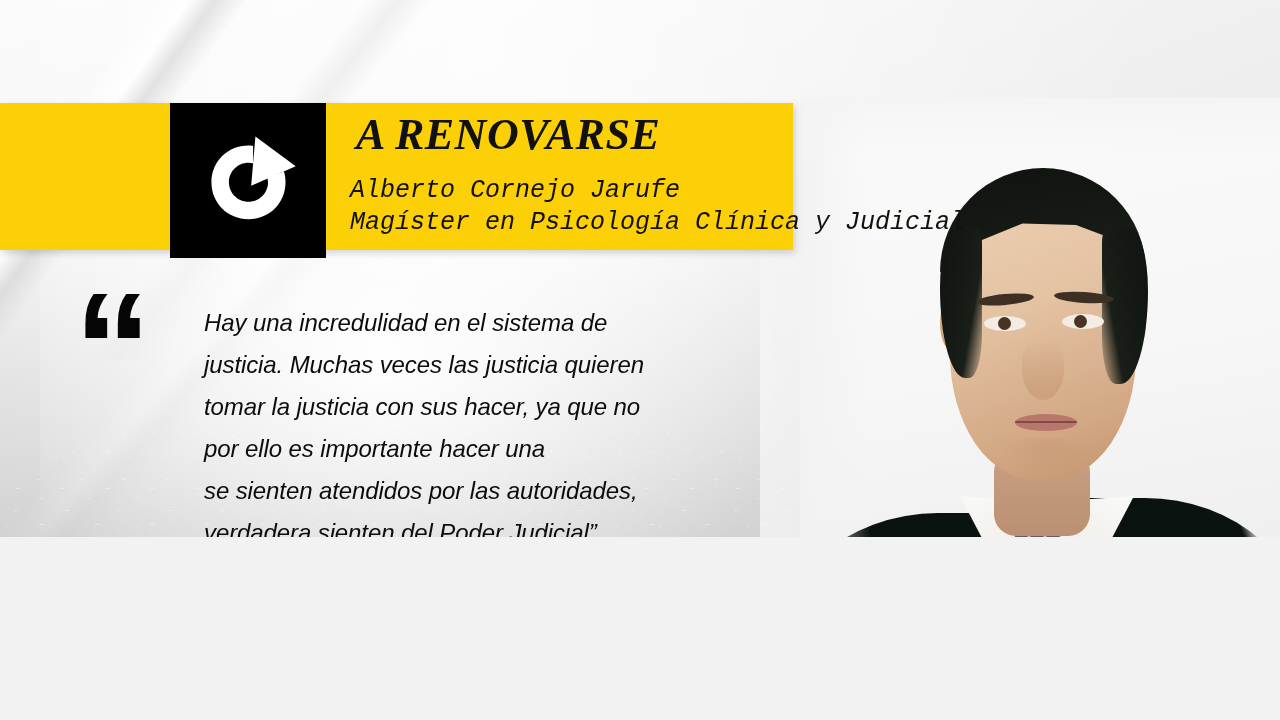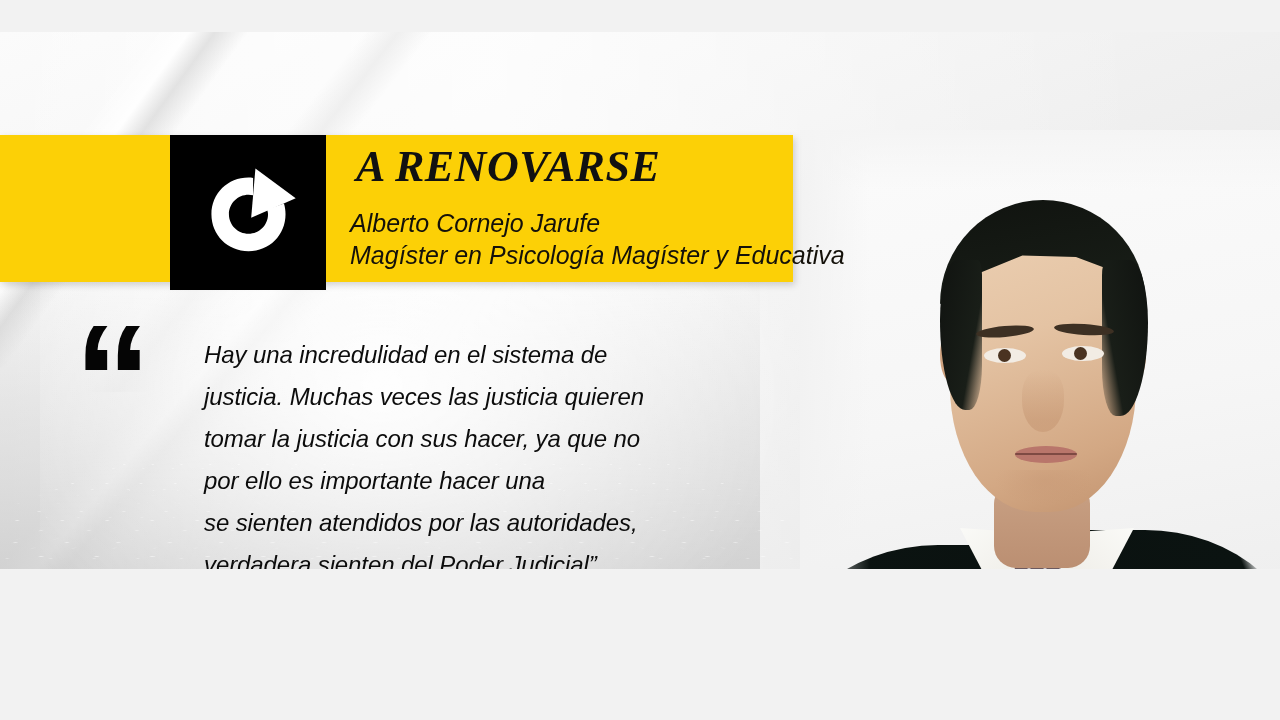--- a/index.html
+++ b/index.html
@@ -11,21 +11,20 @@
     position:relative;
   }
 
   
   #stage {
     position:absolute; inset:0;
     width:1280px; height:537px;
     overflow:hidden;
     background:
       linear-gradient(160deg, #fbfbfb 0%, #f4f4f4 30%, #ededed 58%, #e4e4e4 80%, #dddddd 100%);
-    margin-top: 32px;
   }
 
   
   .bg-vband {
     position:absolute; left:0; top:0; width:100%; height:100%;
     background:linear-gradient(90deg,
       rgba(255,255,255,0.00) 0%,
       rgba(255,255,255,0.55) 18%,
       rgba(255,255,255,0.75) 38%,
       rgba(255,255,255,0.35) 62%,
@@ -139,21 +138,21 @@
     font-style:italic;
     font-weight:bold;
     font-size:44px;
     letter-spacing:0.5px;
     color:#111111;
     line-height:1;
     white-space:nowrap;
   }
   .banner-sub {
     position:absolute; left:350px;
-    font-family:Liberation Sans, sans-serif;
+    font-family:Liberation Mono, monospace;
     font-style:italic;
     font-weight:400;
     font-size:25px;
     color:#14110a;
     line-height:1.2;
     white-space:nowrap;
   }
   .banner-sub.l1 { top:176px; }
   .banner-sub.l2 { top:208px; }
 
@@ -349,21 +348,21 @@
     <div class="pt-fade-l"></div>
     <div class="pt-fade-t"></div>
   </div>
 
   <div class="banner"></div>
 
   <div class="banner-title">A RENOVARSE</div>
 
   <div class="banner-sub l1">Alberto Cornejo Jarufe</div>
 
-  <div class="banner-sub l2">Magíster en Psicología Magíster y Educativa</div>
+  <div class="banner-sub l2">Magíster en Psicología Clínica y Judicial</div>
 
   <div class="logo-box">
     <svg class="logo-mark" viewBox="0 0 100 100">
       <path fill="#ffffff" d="M50.5 18.5 C30.8 18.5 15.5 33.5 15.5 53.2 C15.5 72.9 30.8 88.0 50.5 88.0
                C70.2 88.0 85.4 72.9 85.4 53.2 C85.4 49.6 84.9 46.2 83.9 43.0
                L68.0 48.6 C68.6 50.1 68.9 51.6 68.9 53.2
                C68.9 63.4 60.7 71.6 50.5 71.6 C40.3 71.6 32.0 63.4 32.0 53.2
                C32.0 43.0 40.3 34.8 50.5 34.8 C52.0 34.8 53.4 35.0 54.8 35.3
                L54.8 18.9 C53.4 18.6 52.0 18.5 50.5 18.5 Z"></path>
       <path fill="#ffffff" d="M57.0 10.0 L53.0 56.5 L95.0 38.2 Z"></path>

